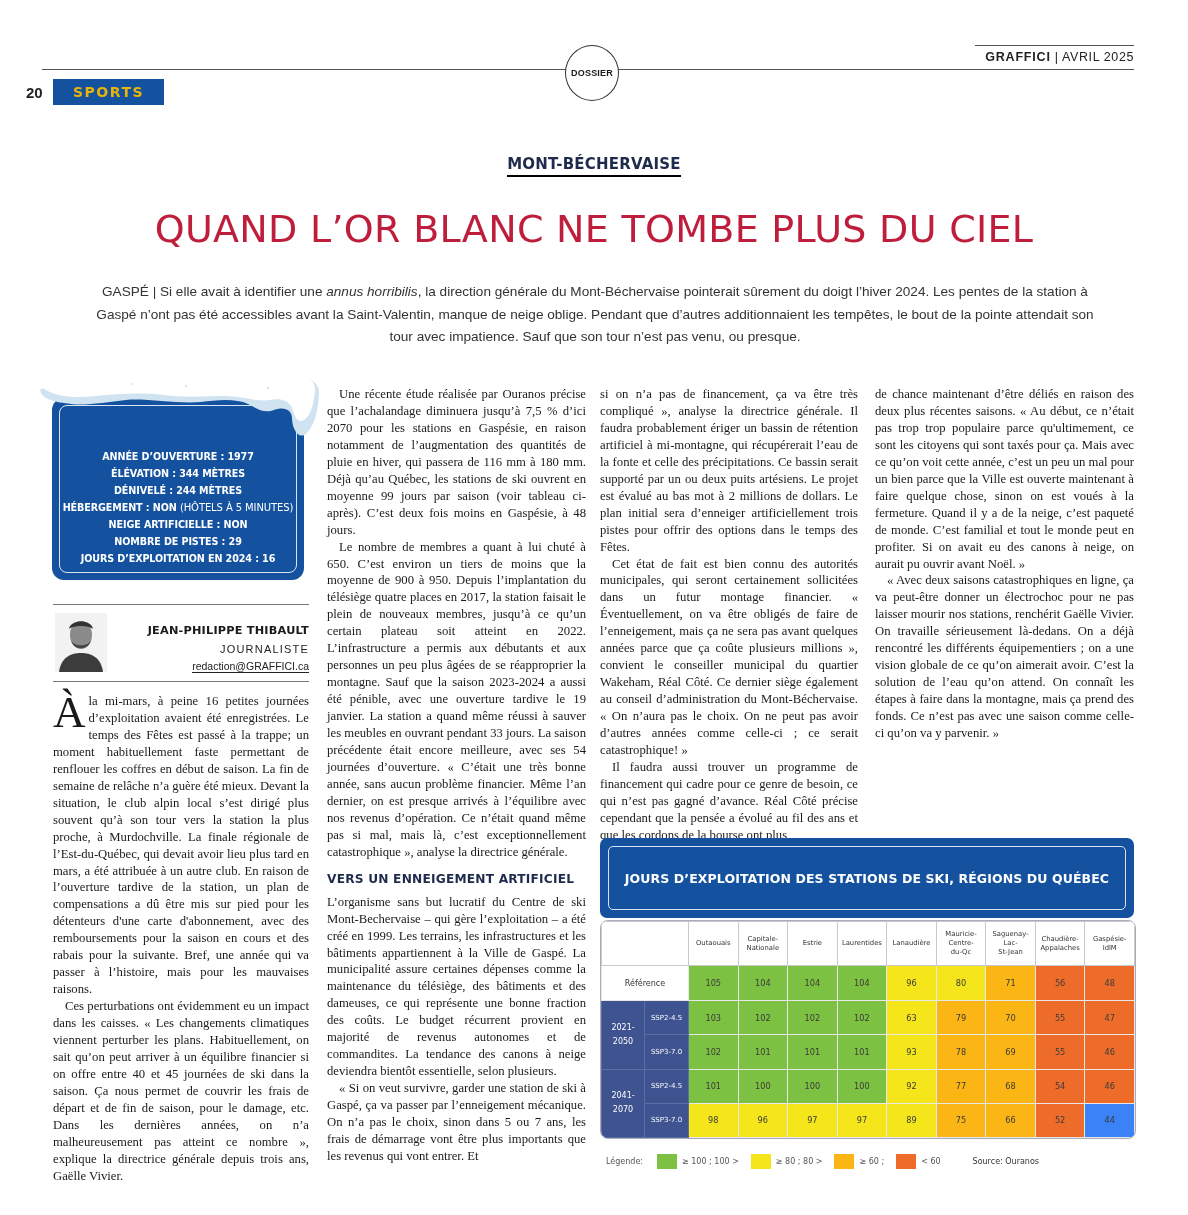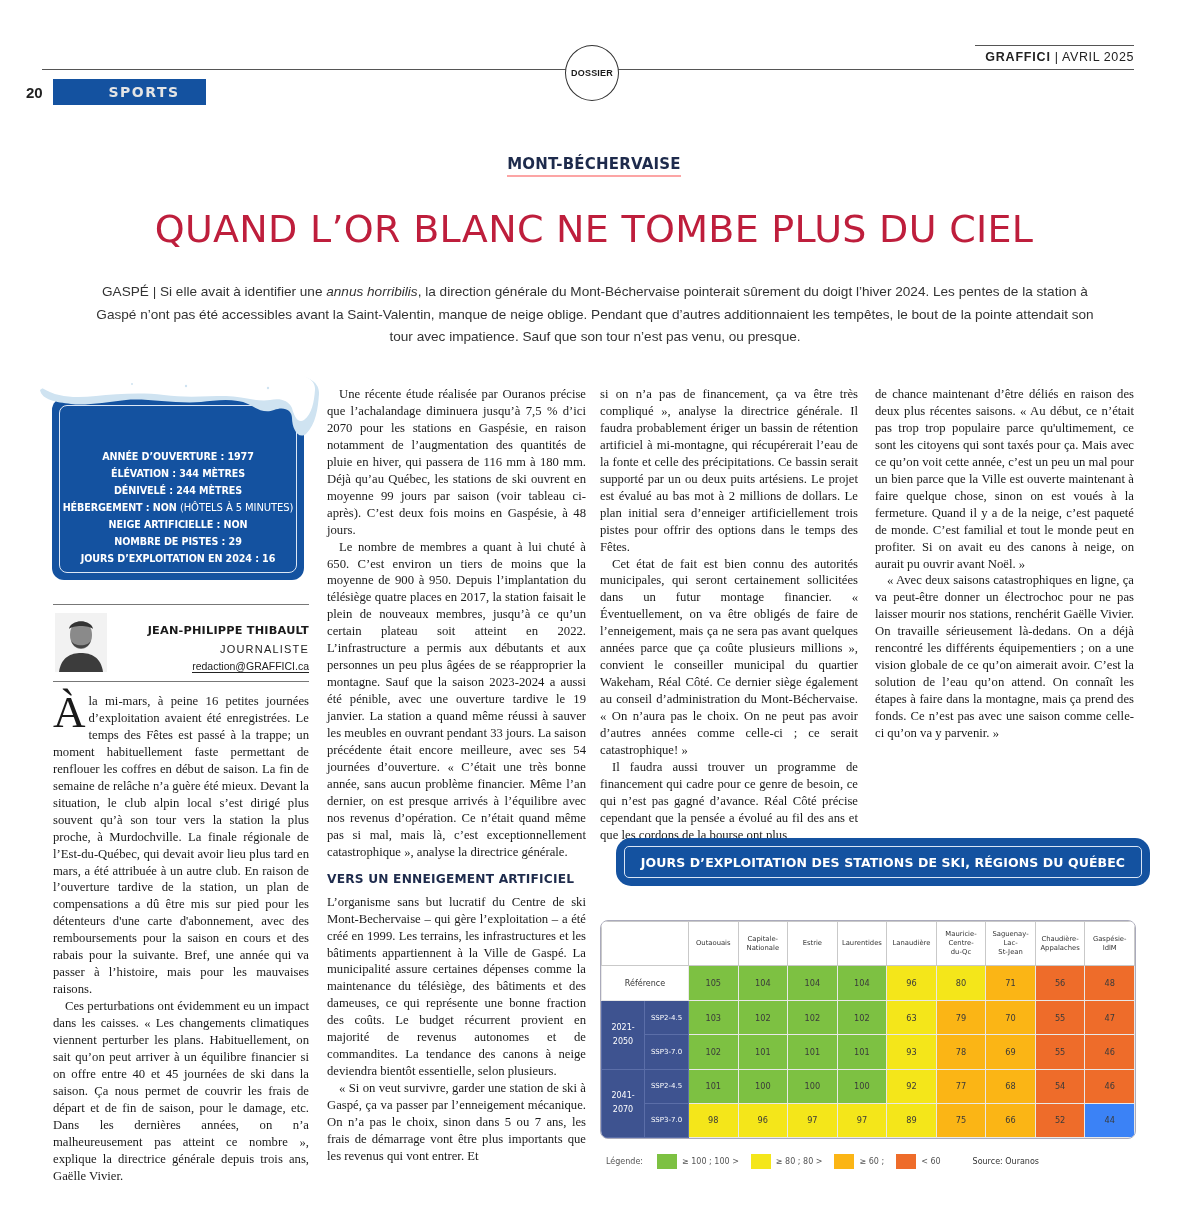--- a/index.html
+++ b/index.html
@@ -1,27 +1,27 @@
 <!DOCTYPE html>
 <html><head>
 <meta charset="utf-8">
 <style>
   html, body { margin:0; padding:0; background:#fff; }
   body { width:1188px; height:1215px; position:relative; overflow:hidden; font-family:"Liberation Serif", serif; color:#1a1a1a; }
   .abs { position:absolute; }
   
   .rule { position:absolute; height:1px; background:#555; }
   .page-num { left:26px; top:84px; font-family:"Liberation Sans", sans-serif; font-size:15px; font-weight:bold; color:#222; }
-  .section-tag { left:53px; top:79px; width:124px; height:26px; background:#1452a0; color:#e5e5e5; font-family:"DejaVu Sans", sans-serif; font-weight:bold; font-size:14px; letter-spacing:1.5px; line-height:26px; text-align:center;padding-left:29px; }
+  .section-tag { left:53px; top:79px; width:111px; height:26px; background:#1452a0; color:#eab308; font-family:"DejaVu Sans", sans-serif; font-weight:bold; font-size:14px; letter-spacing:1.5px; line-height:26px; text-align:center; }
   .dossier { left:565px; top:45px; width:52px; height:54px; border:1.3px solid #333; border-radius:50%; background:#fff; display:flex; align-items:center; justify-content:center; font-family:"Liberation Sans", sans-serif; font-size:9px; font-weight:bold; letter-spacing:0.2px; }
   .masthead { right:54px; top:50px; font-family:"Liberation Sans", sans-serif; font-size:12.5px; color:#222; letter-spacing:0.6px; }
   .masthead b { font-weight:bold; letter-spacing:0.8px; }
   
   .kicker { left:0; width:1188px; top:155px; text-align:center; }
-  .kicker span { font-family:"DejaVu Sans", sans-serif; font-weight:bold; font-size:15px; color:#1e2b4c; border-bottom:2px solid #fca5a5; padding-bottom:2px; letter-spacing:0.2px; }
+  .kicker span { font-family:"DejaVu Sans", sans-serif; font-weight:bold; font-size:15px; color:#1e2b4c; border-bottom:2px solid #000000; padding-bottom:2px; letter-spacing:0.2px; }
   .headline { left:0; width:1188px; top:207px; text-align:center; font-family:"DejaVu Sans", sans-serif; font-size:38px; color:#be1e3c; letter-spacing:0.3px; }
   .lede { left:90px; width:1010px; top:281px; text-align:center; font-family:"Liberation Sans", sans-serif; font-size:13.6px; line-height:22.5px; color:#333; }
   
   .sign { left:52px; top:398px; width:252px; height:182px; background:#1452a0; border-radius:12px; }
   .sign-inner { position:absolute; left:7px; top:7px; right:7px; bottom:7px; border:1.5px solid #dbe6f5; border-radius:8px; }
   .snow { left:36px; top:368px; width:286px; height:70px; }
   .sign-list { position:absolute; left:0; right:0; top:50px; text-align:center; font-family:"DejaVu Sans", sans-serif; font-weight:bold; color:#fff; font-size:9.6px; line-height:17px; letter-spacing:-0.1px; }
   .sign-list .small { font-weight:normal; font-size:10px; }
   
   .byline { left:53px; top:604px; width:256px; height:76px; border-top:1.5px solid #777; border-bottom:1.5px solid #777; }
@@ -29,21 +29,21 @@
   .by-name { position:absolute; right:0; top:19px; font-family:"DejaVu Sans", sans-serif; font-weight:bold; font-size:11.3px; letter-spacing:0.2px; }
   .by-role { position:absolute; right:0; top:38px; font-family:"Liberation Sans", sans-serif; font-size:11px; letter-spacing:1.2px; color:#222; }
   .by-mail { position:absolute; right:0; top:55px; font-family:"Liberation Sans", sans-serif; font-size:10.5px; color:#222; border-bottom:1px solid #222; }
   
   .col { position:absolute; font-size:12.7px; line-height:16.95px; text-align:justify; color:#1a1a1a; }
   .col p { margin:0; text-indent:12px; }
   .col p.noind { text-indent:0; }
   .dropcap { float:left; font-size:45px; line-height:36px; margin:1px 3px 0 0; font-family:"Liberation Serif", serif; }
   .subhead { font-family:"DejaVu Sans", sans-serif; font-weight:bold; font-size:12.2px; color:#1e2b4c; margin:10px 0 6px 0; letter-spacing:0.2px; text-indent:0 !important; }
   
-  .chart-title-box { left:616px; top:838px; width:534px; height:48px; background:#1452a0; border-radius:15px; }
+  .chart-title-box { left:600px; top:838px; width:534px; height:80px; background:#1452a0; border-radius:7px; }
   .chart-title-inner { position:absolute; left:8px; top:8px; right:8px; bottom:8px; border:1.3px solid #d8e4f5; border-radius:5px; display:flex; align-items:center; justify-content:center; color:#fff; font-family:"DejaVu Sans", sans-serif; font-weight:bold; font-size:12.5px; letter-spacing:0.1px; }
   .table-wrap { left:600px; top:920px; width:534px; height:217px; border:1.5px solid #aab; border-radius:8px; overflow:hidden; background:#fff; }
   table.grid { border-collapse:collapse; width:100%; height:100%; font-family:"DejaVu Sans", sans-serif; table-layout:fixed; }
   table.grid td, table.grid th { border:1px solid #e8e8e8; text-align:center; padding:0; font-size:8.2px; color:#3a3a3a; }
   table.grid th { font-weight:normal; font-size:6.8px; line-height:9px; background:#fff; border-color:#c9c9c9; color:#333; }
   .ref-label { font-size:8px !important; color:#333 !important; }
   .period { background:#3e5390; color:#fff !important; font-size:8px !important; line-height:14px; border-color:#5b6ea8 !important; }
   .scen { background:#3e5390; color:#fff !important; font-size:7px !important; border-color:#5b6ea8 !important; }
   .legend { left:606px; top:1152px; width:520px; height:18px; font-family:"DejaVu Sans", sans-serif; font-size:8px; color:#555; display:flex; align-items:center; }
   .legend .sw { width:20px; height:15px; margin:0 5px 0 0; display:inline-block; }

